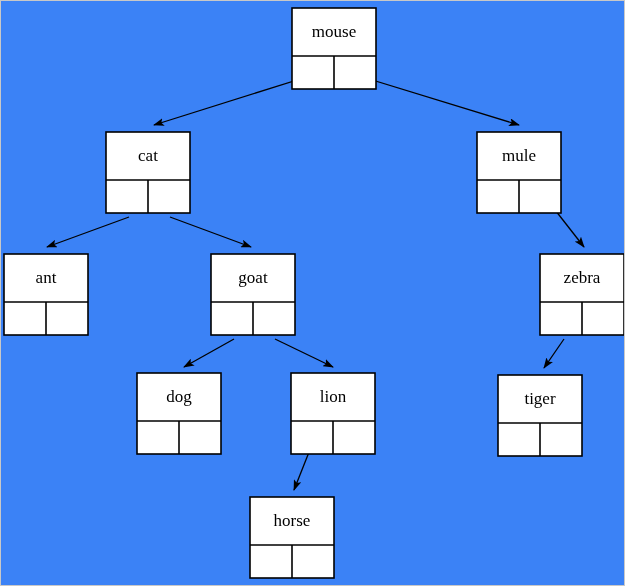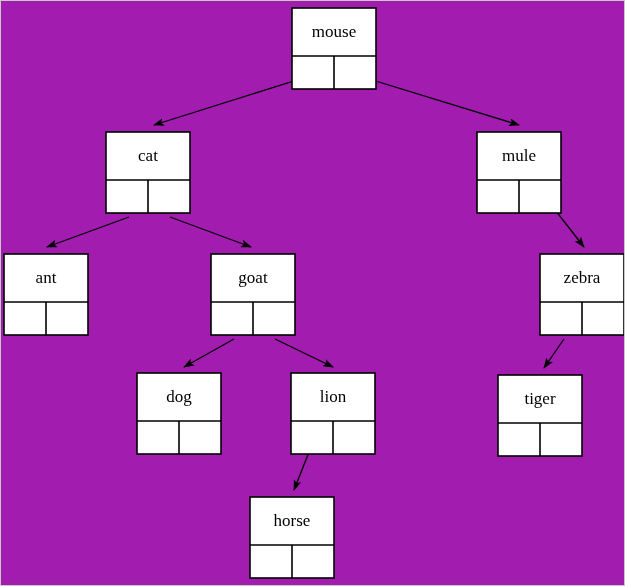--- a/index.html
+++ b/index.html
@@ -7,21 +7,21 @@
     padding: 0;
     background: #ffffff;
   }
   body {
     font-family: "Liberation Serif", "DejaVu Serif", serif;
   }
   #page {
     position: relative;
     width: 625px;
     height: 586px;
-    background: #a21caf;
+    background: #3b82f6;
     box-sizing: border-box;
     border: 1px solid #c8c8c8;
     overflow: hidden;
   }
   #tree-svg {
     position: absolute;
     left: 0;
     top: 0;
     width: 625px;
     height: 586px;

